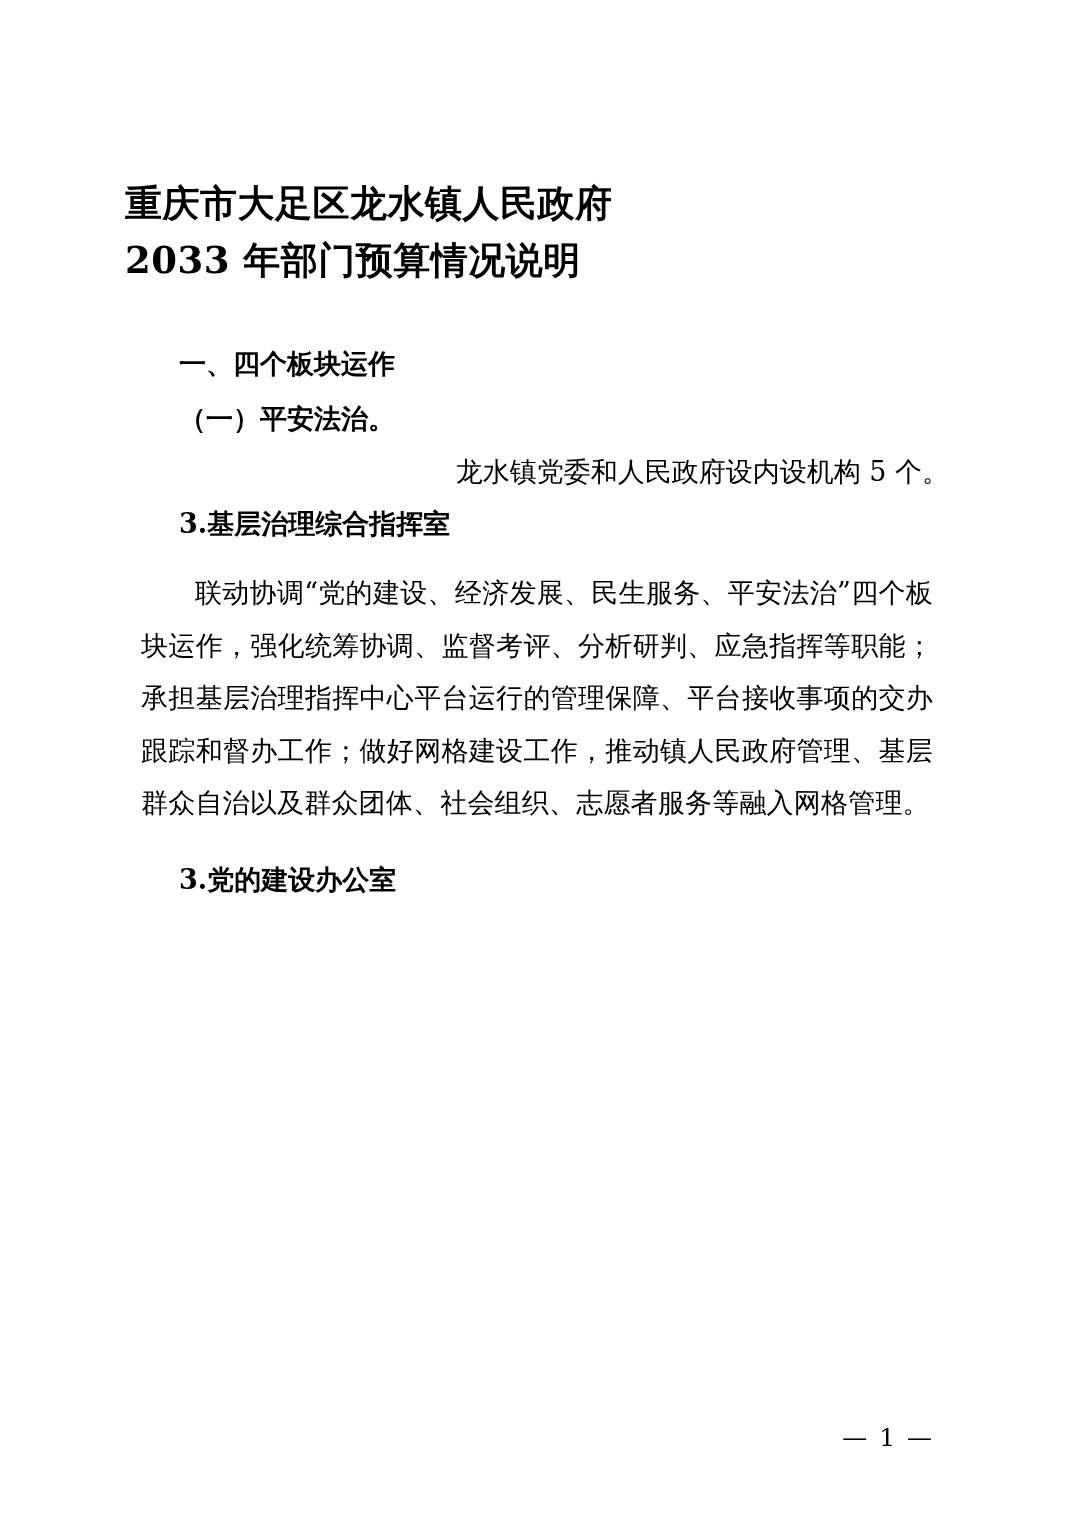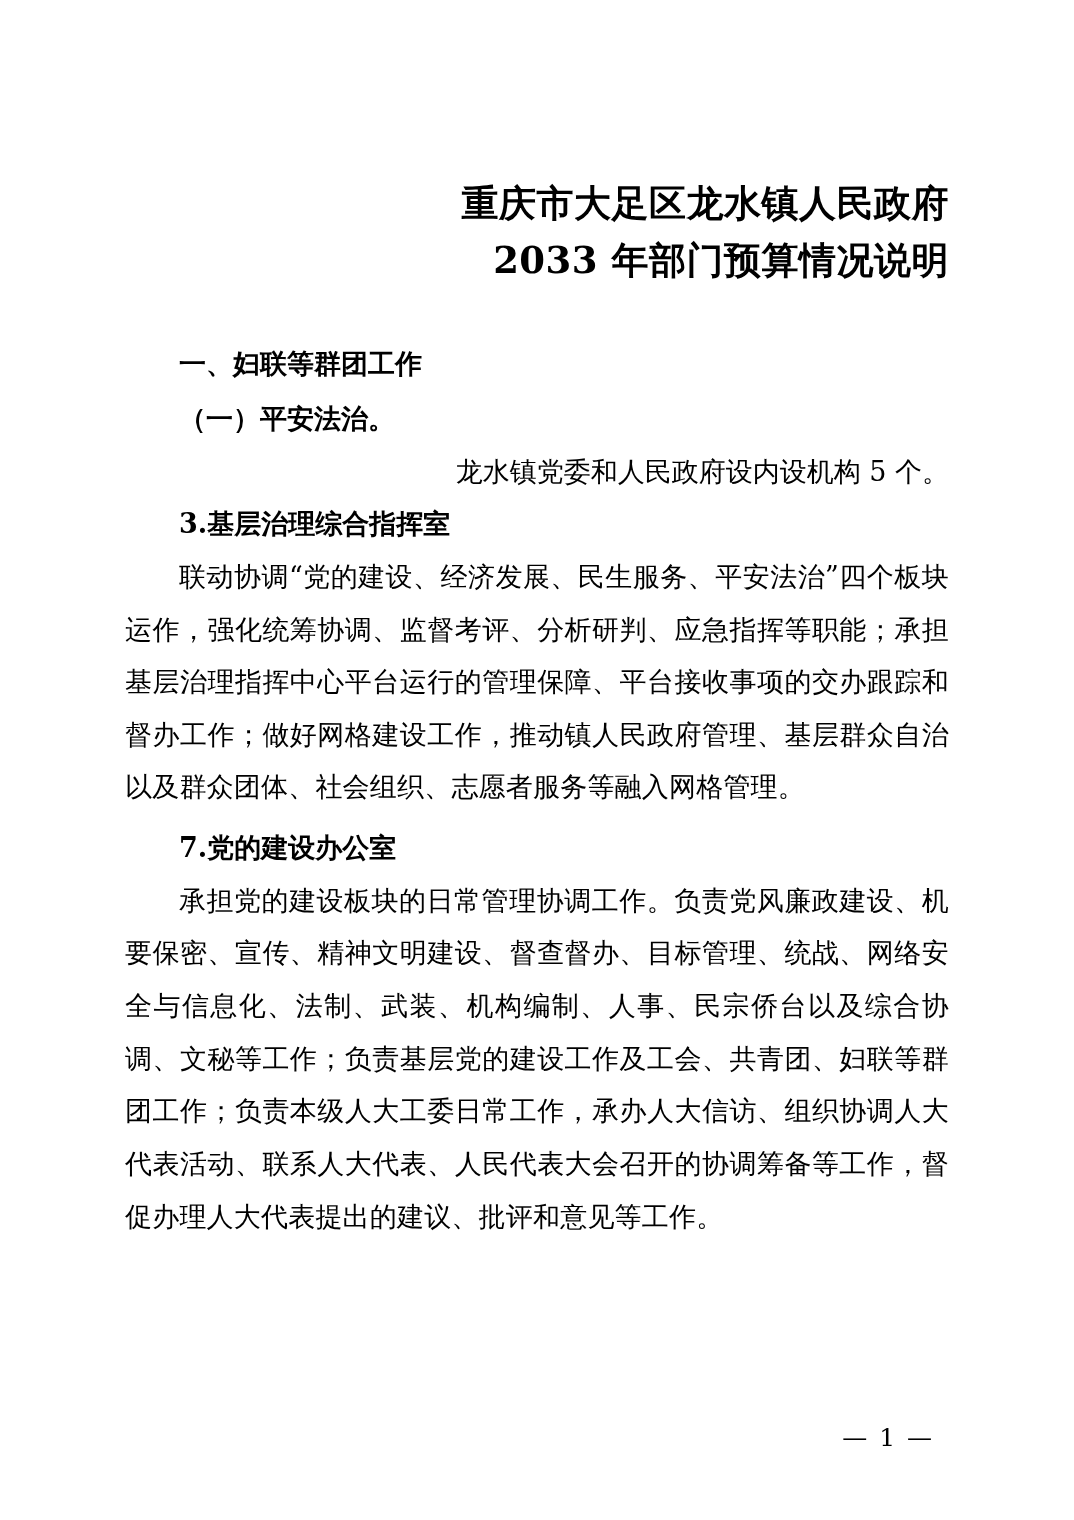--- a/index.html
+++ b/index.html
@@ -16,42 +16,42 @@
     overflow: hidden;
   }
   .page {
     width: 1074px;
     height: 1520px;
     box-sizing: border-box;
     padding: 175px 125px 60px 125px;
     position: relative;
   }
   .doc-title {
-    text-align: right;
+    text-align: left;
     font-weight: bold;
     font-size: 37px;
     line-height: 1.55;
     letter-spacing: 0.5px;
     margin: 0 0 48px 0;
   }
   .doc-title .line {
     display: block;
     white-space: nowrap;
   }
   .h-section {
     font-weight: bold;
     font-size: 27px;
     line-height: 1.9;
     margin: 0 0 4px 0;
     text-indent: 54px;
   }
   .para {
     font-size: 27px;
     line-height: 1.95;
-    margin: 0;
+    margin: 16px;
     text-indent: 54px;
     text-align: justify;
     text-justify: inter-ideograph;
     letter-spacing: 0.2px;
   }
   .para-tight {
     font-size: 27px;
     line-height: 1.95;
     margin: 0;
     text-indent: 54px;
@@ -91,33 +91,32 @@
 </head>
 <body>
 
 <div class="page">
 
   <div class="doc-title">
     <span class="line">重庆市大足区龙水镇人民政府</span>
     <span class="line">2033 年部门预算情况说明</span>
   </div>
 
-  <div class="h-section">一、妇联等群团工作</div>
+  <div class="h-section">一、四个板块运作</div>
 
   <div class="sub-head">（一）平安法治。</div>
 
   <div class="para-tight">龙水镇党委和人民政府设内设机构 5 个。</div>
 
   <div class="sub-head-serif">3.基层治理综合指挥室</div>
 
   <div class="para">联动协调“党的建设、经济发展、民生服务、平安法治”四个板块运作，强化统筹协调、监督考评、分析研判、应急指挥等职能；承担基层治理指挥中心平台运行的管理保障、平台接收事项的交办跟踪和督办工作；做好网格建设工作，推动镇人民政府管理、基层群众自治以及群众团体、社会组织、志愿者服务等融入网格管理。</div>
 
   <div class="block-gap"></div>
 
-  <div class="sub-head-serif">7.党的建设办公室</div>
+  <div class="sub-head-serif">3.党的建设办公室</div>
 
-  <div class="para">承担党的建设板块的日常管理协调工作。负责党风廉政建设、机要保密、宣传、精神文明建设、督查督办、目标管理、统战、网络安全与信息化、法制、武装、机构编制、人事、民宗侨台以及综合协调、文秘等工作；负责基层党的建设工作及工会、共青团、妇联等群团工作；负责本级人大工委日常工作，承办人大信访、组织协调人大代表活动、联系人大代表、人民代表大会召开的协调筹备等工作，督促办理人大代表提出的建议、批评和意见等工作。</div>
 
   <div class="page-number">
     <div class="footer-shift">— 1 —</div>
   </div>
 
 </div>
 
 </body></html>

